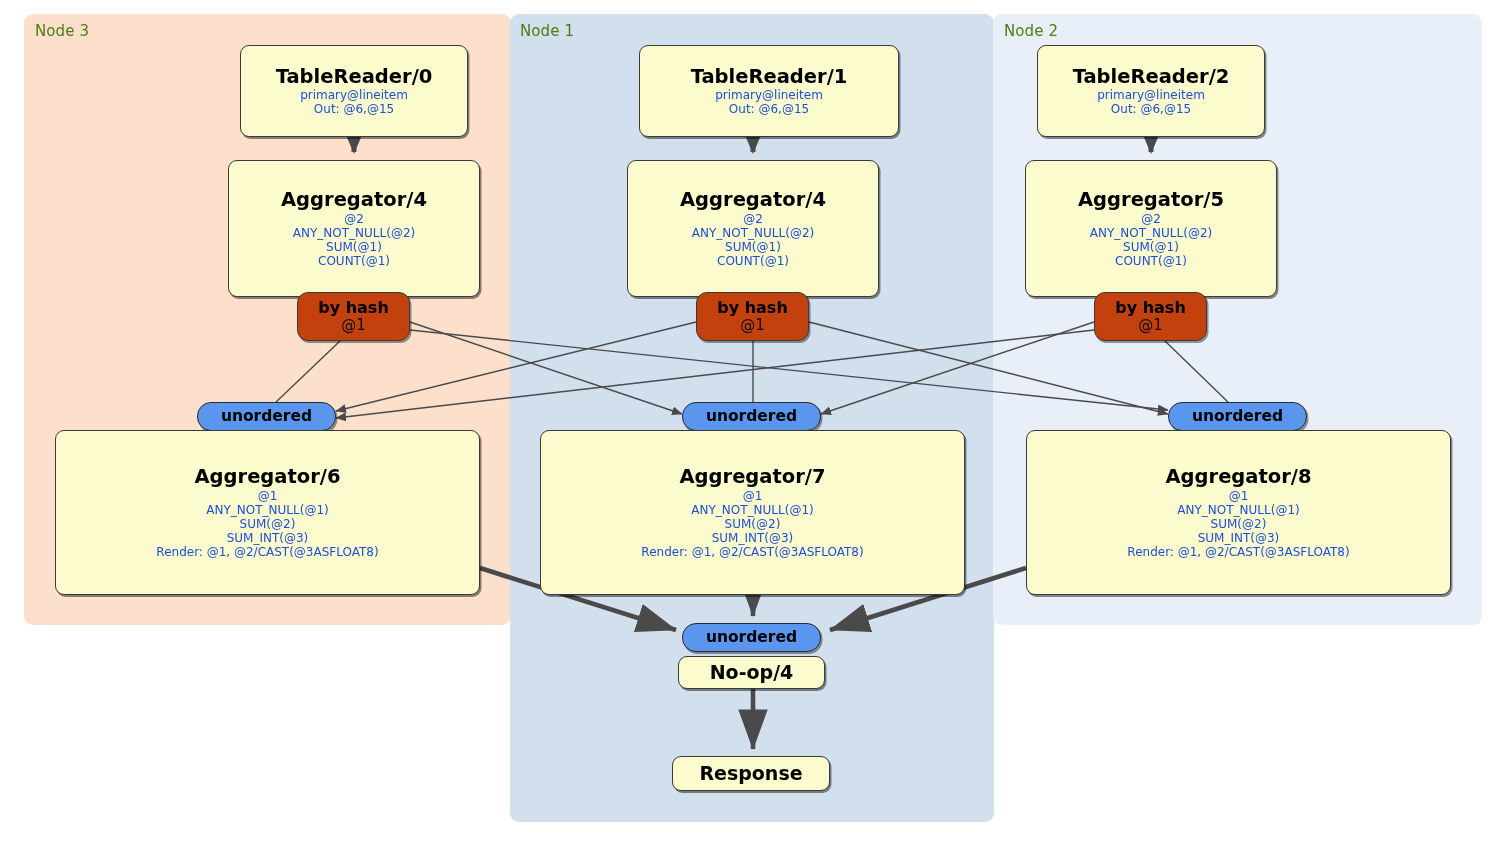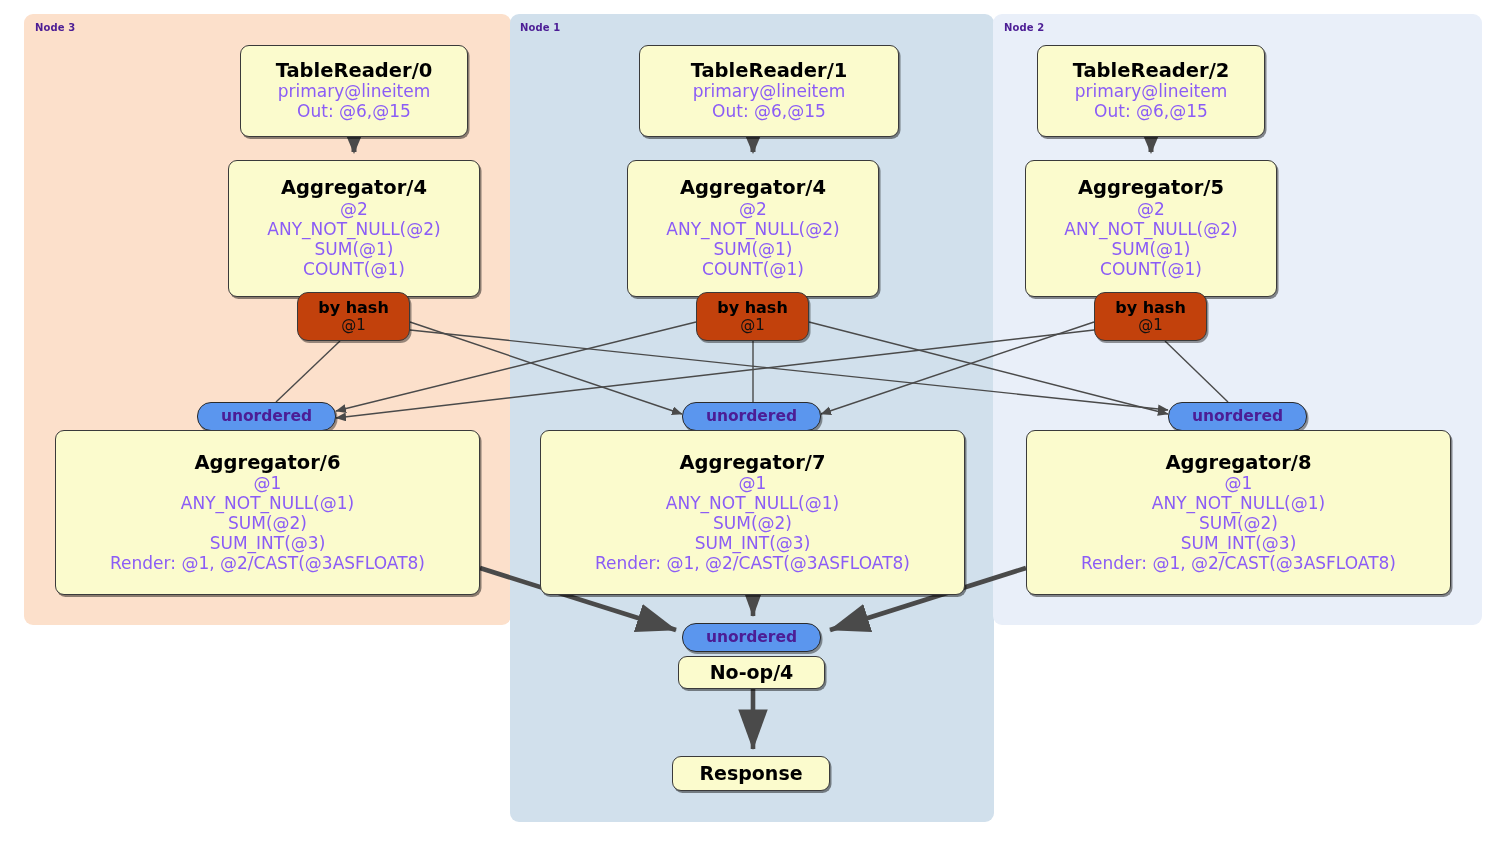--- a/index.html
+++ b/index.html
@@ -1,41 +1,41 @@
 <!DOCTYPE html>
 <html><head>
 <meta charset="utf-8">
 <style>
   html,body{margin:0;padding:0;background:#ffffff;}
   body{width:1504px;height:842px;position:relative;overflow:hidden;
        font-family:"DejaVu Sans","Liberation Sans",sans-serif;}
   #stage{position:absolute;left:0;top:0;width:1504px;height:842px;}
 
   .panel{position:absolute;border-radius:9px;}
-  .panel-label{position:absolute;font-size:10px;color:#4c1d95;letter-spacing:0.1px;font-weight:bold;}
+  .panel-label{position:absolute;font-size:15px;color:#4d7c0f;letter-spacing:0.1px;}
 
   svg.edges{position:absolute;left:0;top:0;width:1504px;height:842px;
             pointer-events:none;overflow:visible;}
 
   .node{position:absolute;box-sizing:border-box;display:flex;flex-direction:column;
         align-items:center;justify-content:center;text-align:center;}
 
   .boxnode{background:#fbfbcd;border:1.6px solid #3a3a3a;border-radius:9px;
            box-shadow:1.5px 2px 0 rgba(0,0,0,0.45);}
   .boxnode .ttl{font-weight:bold;font-size:19.5px;color:#000;line-height:1.16;}
-  .boxnode .ln{font-size:17px;color:#8b5cf6;line-height:1.17;white-space:nowrap;}
+  .boxnode .ln{font-size:12px;color:#1d4ed8;line-height:1.17;white-space:nowrap;}
 
   .pill-hash{background:#c2410c;border:1.6px solid #3a3a3a;border-radius:11px;
              box-shadow:1.5px 2px 0 rgba(0,0,0,0.40);text-align:center;}
   .pill-hash .ttl{font-weight:bold;font-size:16px;color:#000;line-height:1.1;}
   .pill-hash .ln{font-size:15px;color:#111;line-height:1.1;}
 
   .pill-unord{background:#5b96ee;border:1.6px solid #2b2b2b;border-radius:14px;
               box-shadow:1.5px 2px 0 rgba(0,0,0,0.40);}
-  .pill-unord .ttl{font-weight:bold;font-size:15.5px;color:#4c1d95;line-height:1;}
+  .pill-unord .ttl{font-weight:bold;font-size:15.5px;color:#000000;line-height:1;}
 
   .small-box .ttl{font-size:19px;}
 </style>
 </head>
 <body>
 
 <div id="stage">
 
   <div class="panel" style="left:24px;top:14px;width:487px;height:611px;background:#fce0cb;"></div>
   <div class="panel" style="left:510px;top:14px;width:484px;height:808px;background:#d1e0ec;"></div>

